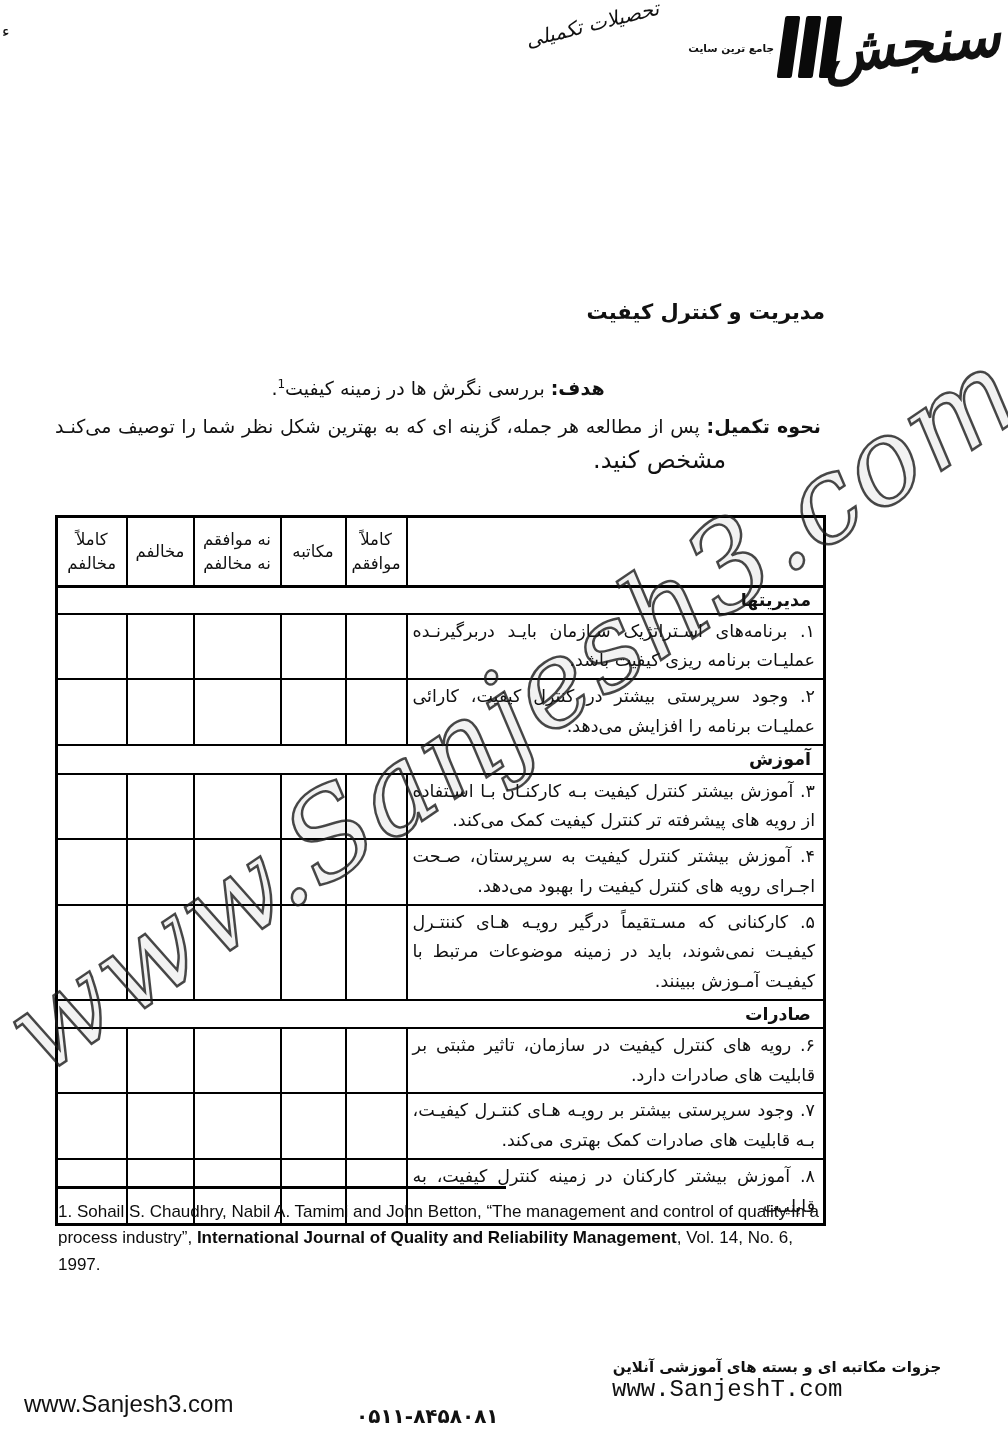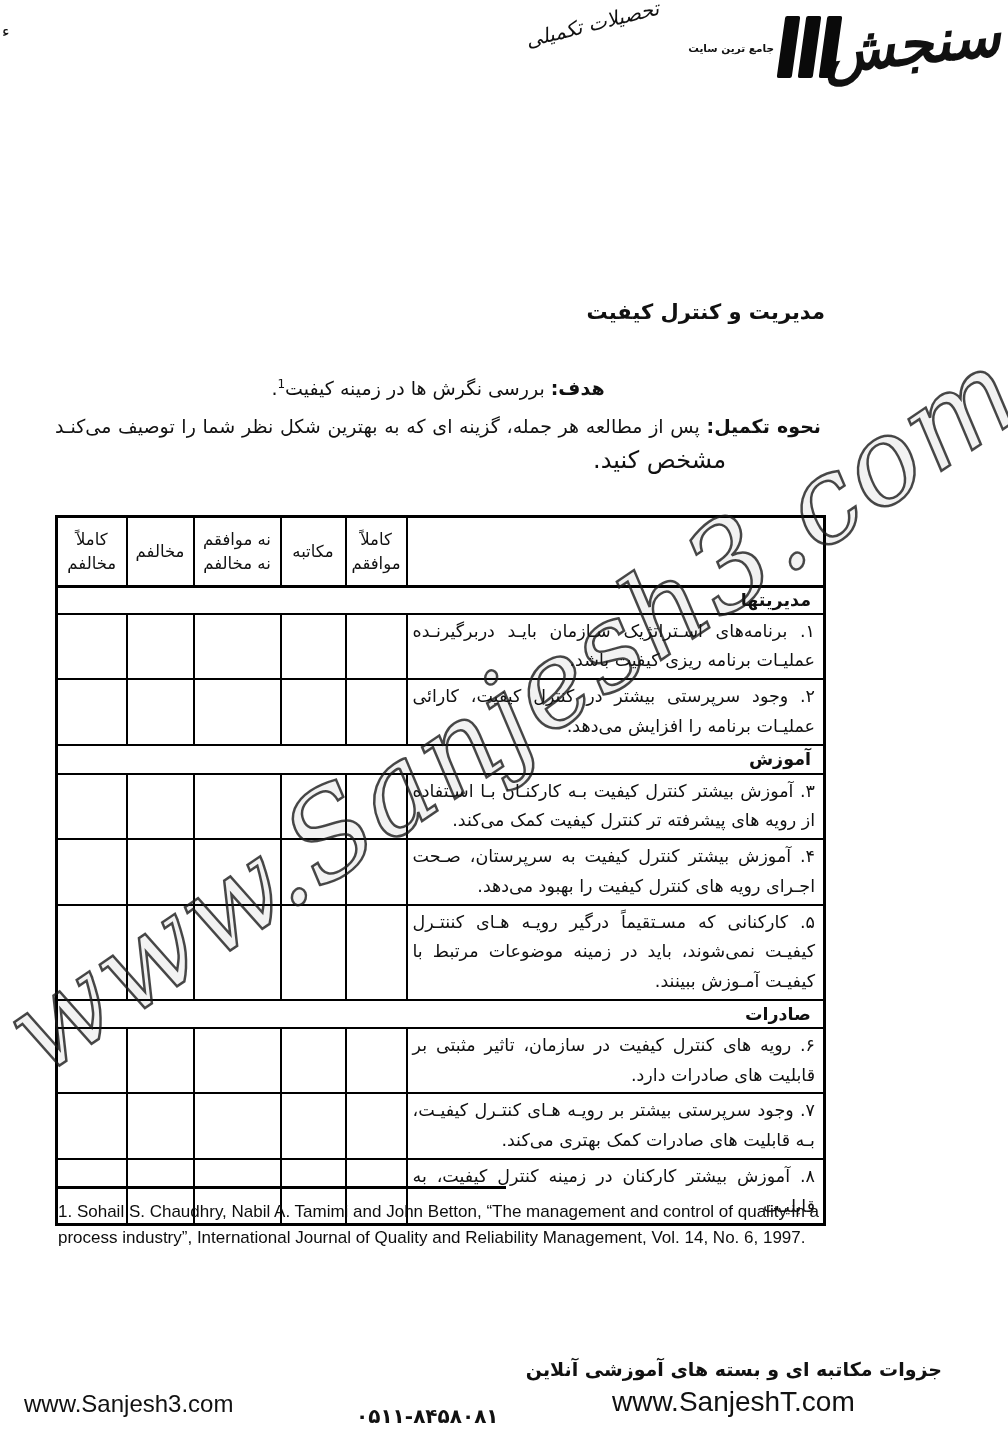--- a/index.html
+++ b/index.html
@@ -78,21 +78,21 @@
   td.ans { background:#fff; }
 
   
   .footnote-rule { position:absolute; top:1186px; left:58px; width:448px; height:3px; background:#000; }
   .footnote {
     position:absolute; top:1199px; left:58px; width:772px;
     direction:ltr; text-align:left;
     font-family:"Liberation Sans", sans-serif;
     font-size:17px; line-height:1.55; color:#0d0d0d;
   }
-  .footnote .journal { font-weight:normal; }
+  .footnote .journal { font-weight:bold; }
 
   
   .watermark {
     position:absolute; top:650px; left:-80px; width:1160px;
     text-align:center;
     font-family:"DejaVu Serif", serif; font-style:italic;
     font-size:118px; letter-spacing:2px; white-space:nowrap;
     color:rgba(0,0,0,0.05);
     -webkit-text-stroke:2.5px rgba(25,25,25,0.8);
     transform:rotate(-34deg);
@@ -108,25 +108,25 @@
   .footer-left .ft-url {
     position:absolute; top:32px; left:16px;
     font-family:"Liberation Sans", sans-serif; font-size:24px;
   }
   .footer-left .ft-phone {
     position:absolute; top:36px; left:348px;
     font-size:20px; direction:ltr; font-weight:bold;margin-top:10px;
   }
   .footer-right { position:absolute; top:1358px; left:612px; width:330px; }
   .footer-right .ft-title {
-    text-align:left; direction:rtl; font-size:19px; font-weight:bold; white-space:nowrap;
+    text-align:center; direction:rtl; font-size:15px; font-weight:bold; white-space:nowrap;
   }
   .footer-right .ft-url {
-    margin-top:6px; text-align:left;
-    font-family:Liberation Sans, sans-serif; font-size:28px;
+    text-align:left;
+    font-family:Liberation Mono, monospace; font-size:24px;
   }
 </style>
 </head>
 <body>
 
 <span class="scan-artifact">ء</span>
 
 <div class="logo-brand">سنجش</div>
 <div class="logo-bars">
   <div class="bar"></div>

